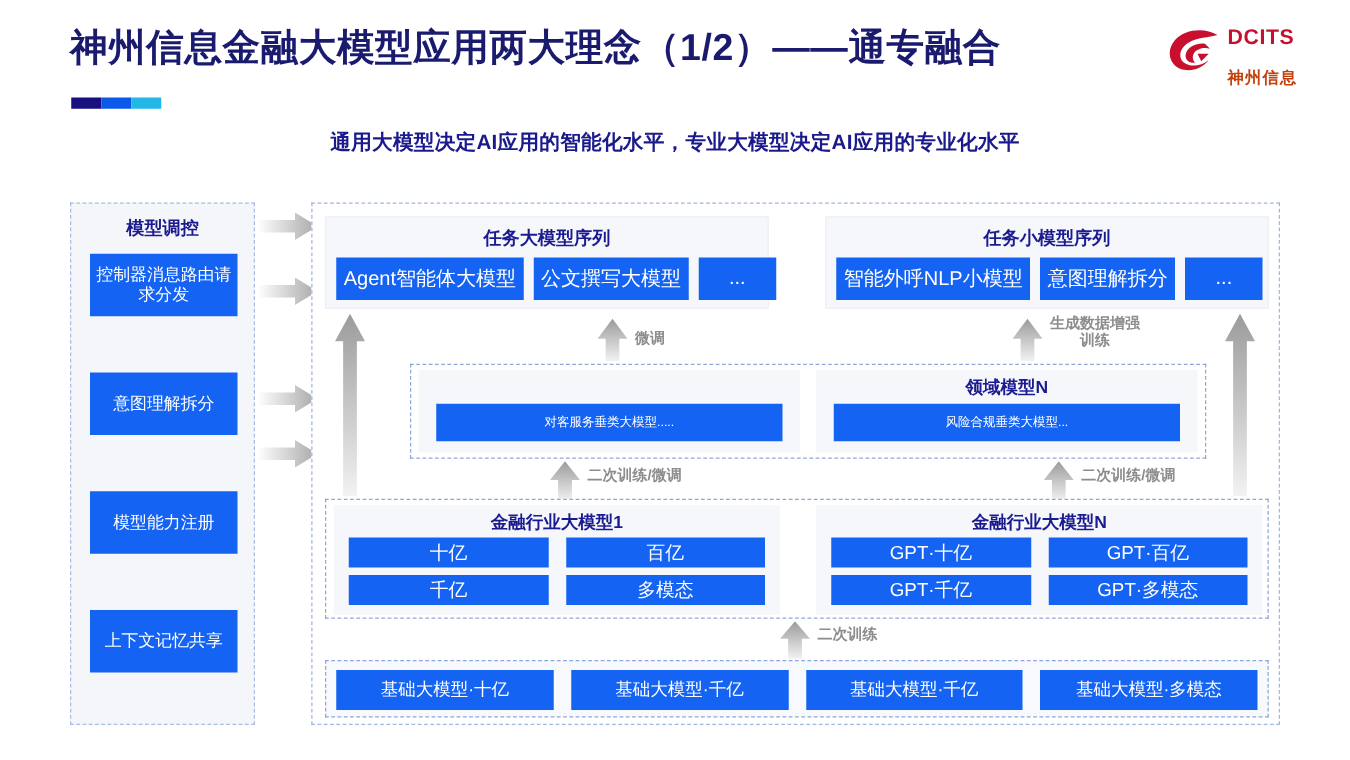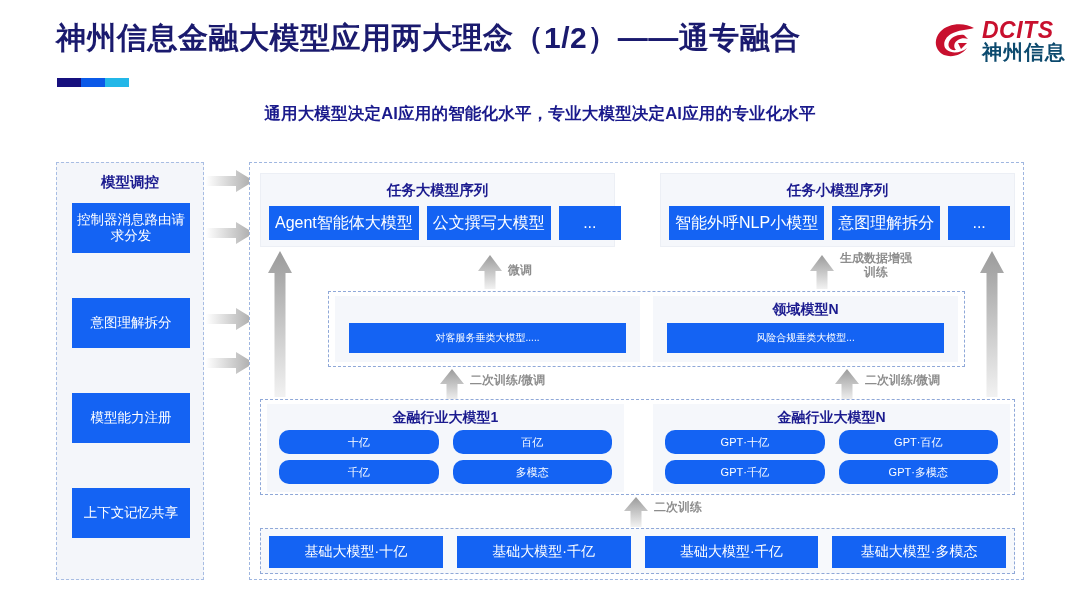--- a/index.html
+++ b/index.html
@@ -23,26 +23,26 @@
     display:flex;
   }
   .ul-seg1 { width:33%; background:#17107e; }
   .ul-seg2 { width:34%; background:#0b59e8; }
   .ul-seg3 { width:33%; background:#23b7e8; }
 
   .logo { position:absolute; right:14px; top:18px; width:132px; height:52px; }
   .logo-mark { position:absolute; left:0; top:4px; width:44px; height:40px; }
   .logo-text { position:absolute; left:48px; top:0px; }
   .logo-en {
-    font-size:23px; font-weight:bold; color:#c8102e;
-    letter-spacing:0.5px; line-height:24px; font-style:italic;
+    font-size:17px; font-weight:bold; color:#c8102e;
+    letter-spacing:0.5px; line-height:24px; 
   }
   .logo-cn {
-    font-size:20px; font-weight:bold; color:#0c4a6e;
-    letter-spacing:1px; line-height:18px; margin-top:1px;
+    font-size:13px; font-weight:bold; color:#c2410c;
+    letter-spacing:1px; line-height:18px; margin-top:11px;
   }
 
   .subtitle {
     position:absolute; left:0; top:103px; width:1080px;
     text-align:center; font-size:16.5px; font-weight:bold;
     color:#1a1a8c; letter-spacing:0.2px;
   }
 
   
   .diagram { position:absolute; left:0; top:150px; width:1080px; height:440px; }
@@ -129,22 +129,22 @@
   .ind.i2 { left:392px; width:357px; }
   .ind-title {
     text-align:center; font-size:14px; font-weight:bold;
     color:#1b1b8f; margin-top:5px;
   }
   .ind-grid {
     position:absolute; left:12px; right:12px; top:26px;
     display:grid; grid-template-columns:1fr 1fr; gap:6px 14px;
   }
   .cell {
-    background:#1463f3; color:#fff; height:24px; font-size:11px;
-    display:flex; align-items:center; justify-content:center;border-radius:10px;
+    background:#1463f3; color:#fff; height:24px; font-size:15px;
+    display:flex; align-items:center; justify-content:center;
   }
 
   
   .basewrap {
     position:absolute; left:10px; top:365px; width:755px; height:46px;
     border:1px dashed #8fa8d8; background:#f7f9fc;
   }
   .base-row {
     position:absolute; left:8px; right:8px; top:7px;
     display:flex; gap:14px;

